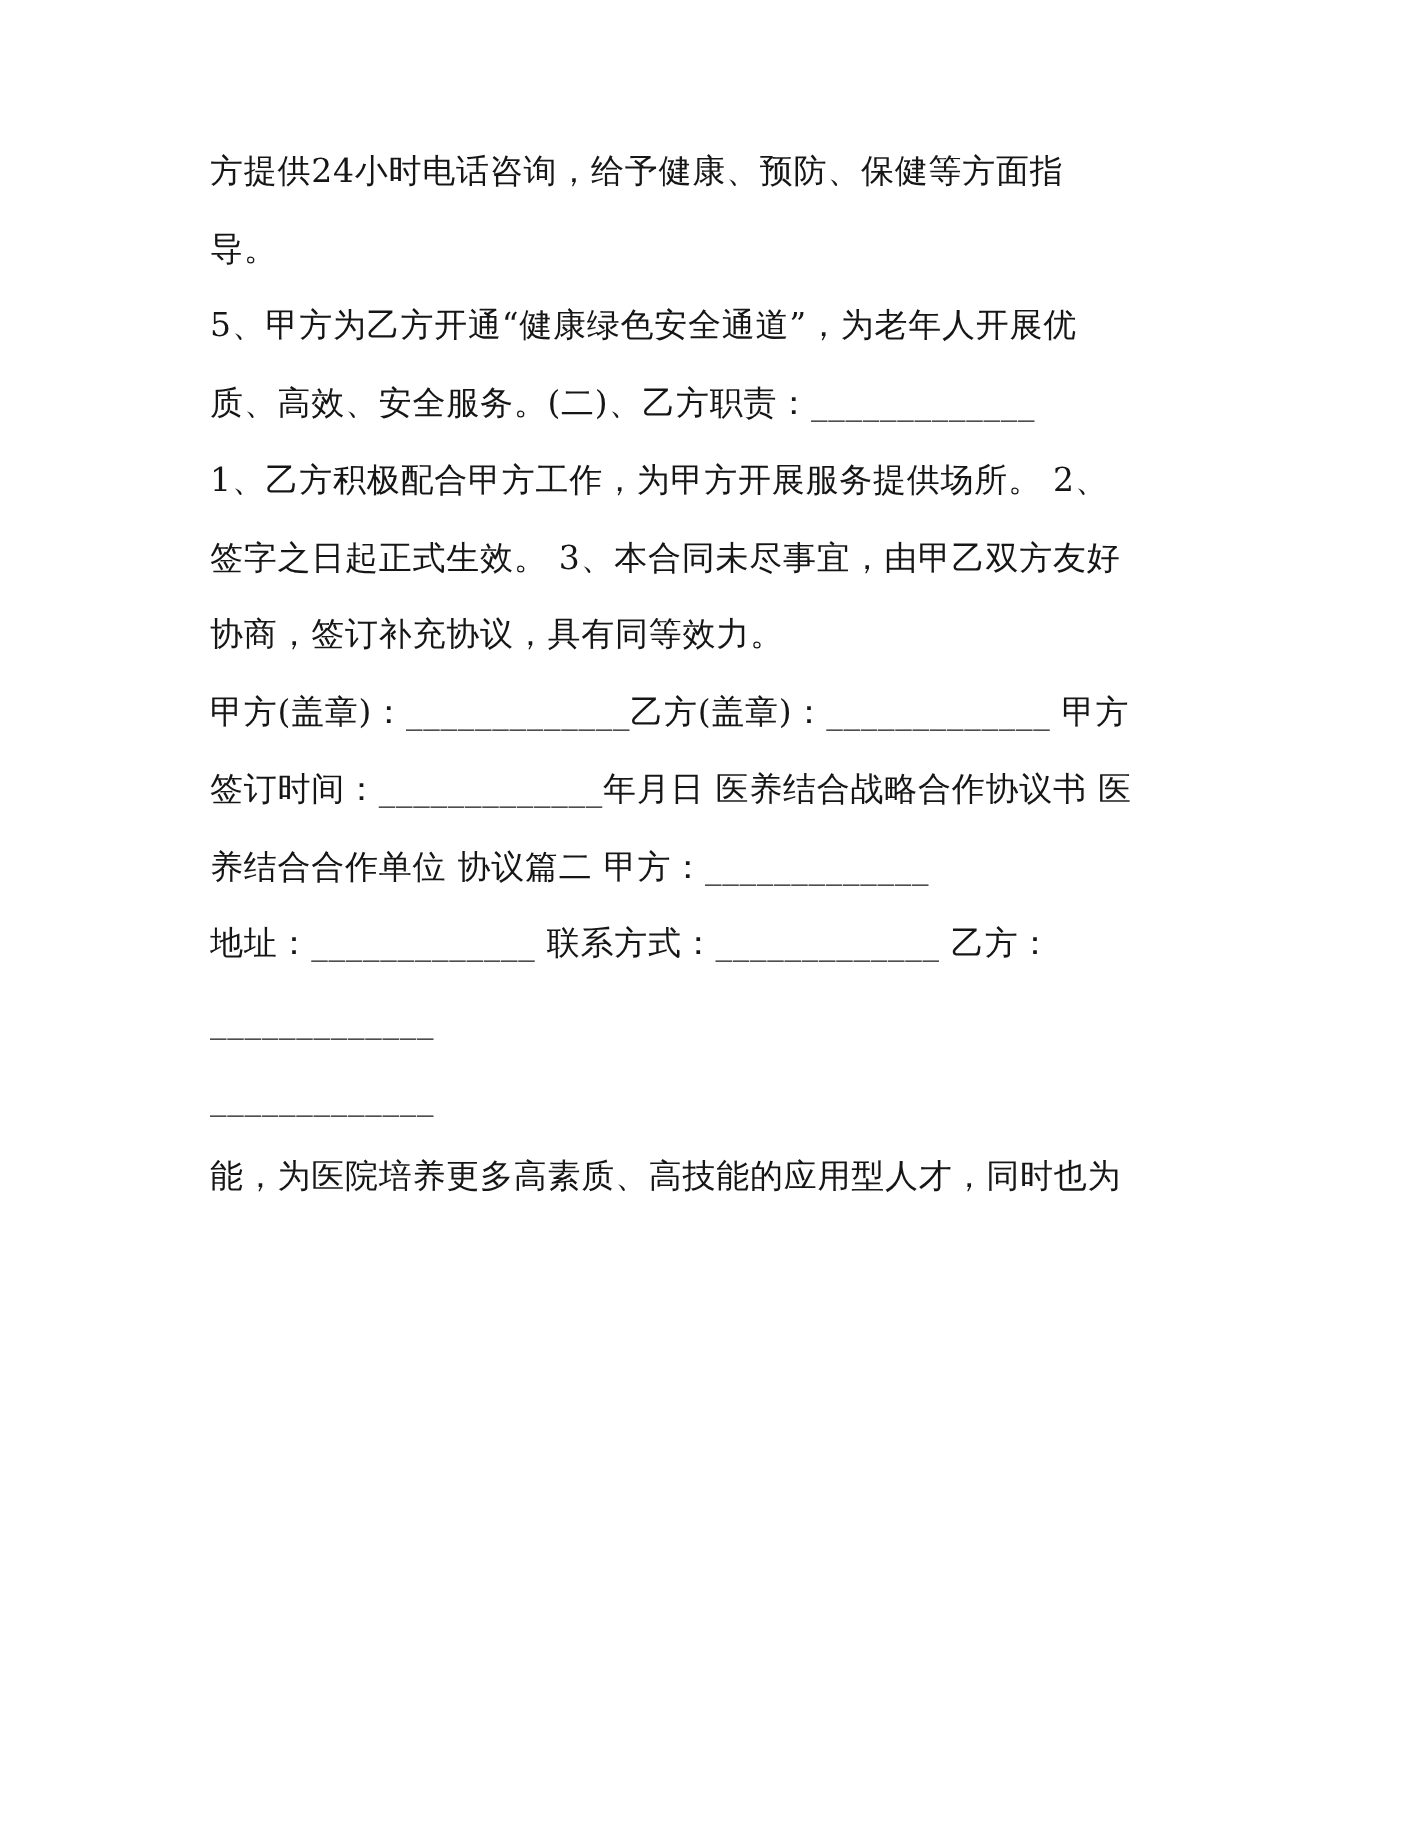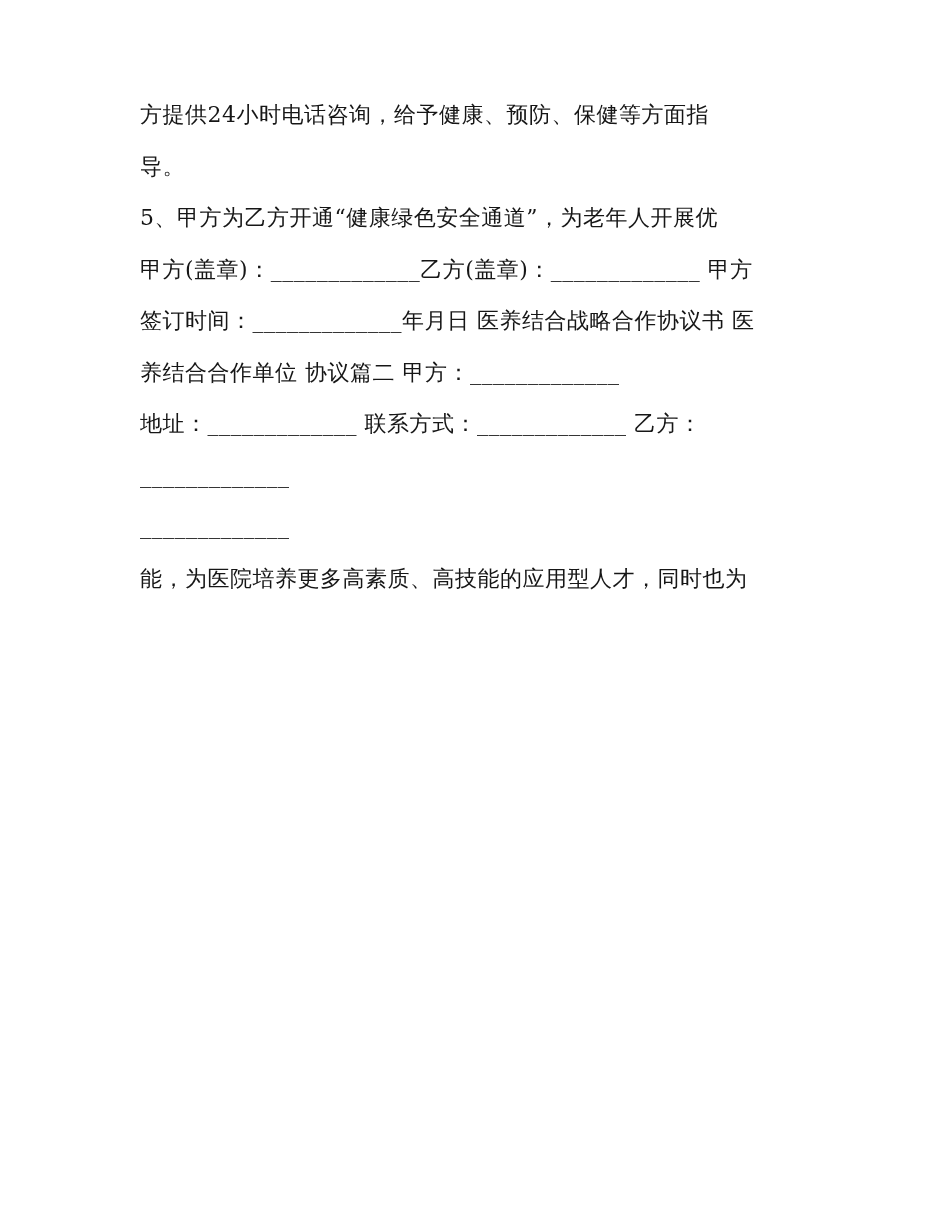--- a/index.html
+++ b/index.html
@@ -33,20 +33,24 @@
   }
 </style>
 </head>
 <body>
 
 <div class="page">
   <div class="text-block">
     <div class="line">方提供24小时电话咨询，给予健康、预防、保健等方面指</div>
     <div class="line">导。</div>
     <div class="line">5、甲方为乙方开通“健康绿色安全通道”，为老年人开展优</div>
+    <div class="line">质、高效、安全服务。(二)、乙方职责：_____________</div>
+    <div class="line">1、乙方积极配合甲方工作，为甲方开展服务提供场所。 2、</div>
+    <div class="line">签字之日起正式生效。 3、本合同未尽事宜，由甲乙双方友好</div>
+    <div class="line">协商，签订补充协议，具有同等效力。</div>
     <div class="line">甲方(盖章)：_____________乙方(盖章)：_____________ 甲方</div>
     <div class="line">签订时间：_____________年月日 医养结合战略合作协议书 医</div>
     <div class="line">养结合合作单位 协议篇二 甲方：_____________</div>
     <div class="line">地址：_____________ 联系方式：_____________ 乙方：</div>
     <div class="line">_____________</div>
     <div class="line">_____________</div>
     <div class="line">能，为医院培养更多高素质、高技能的应用型人才，同时也为</div>
   </div>
 </div>
 

